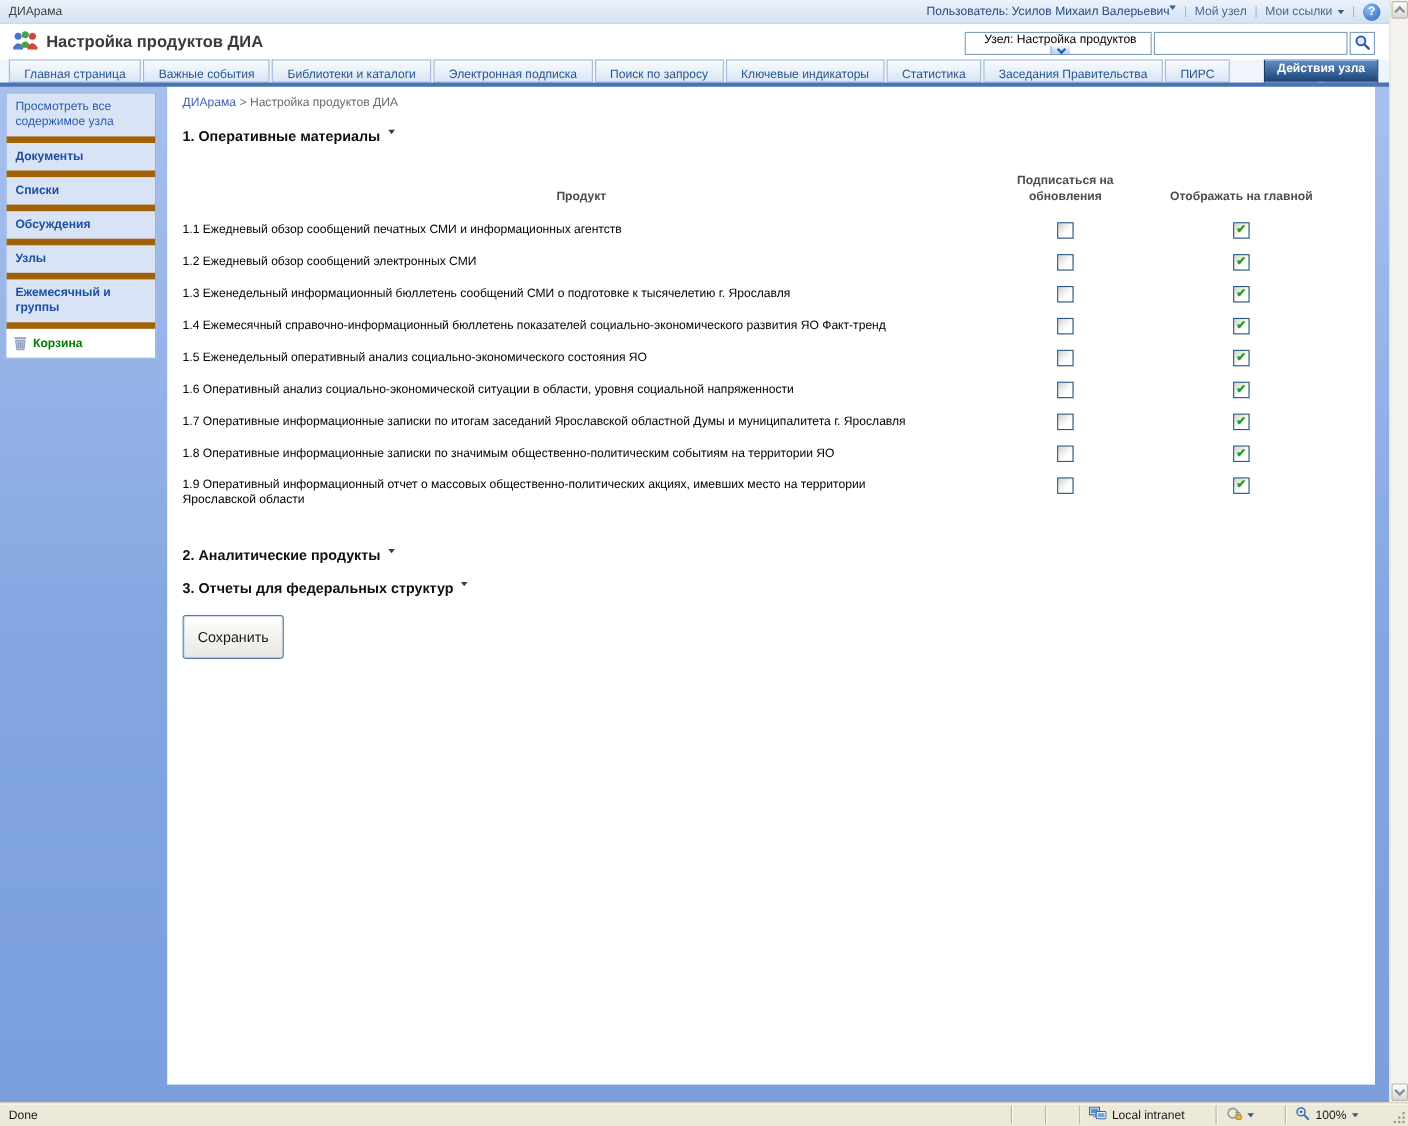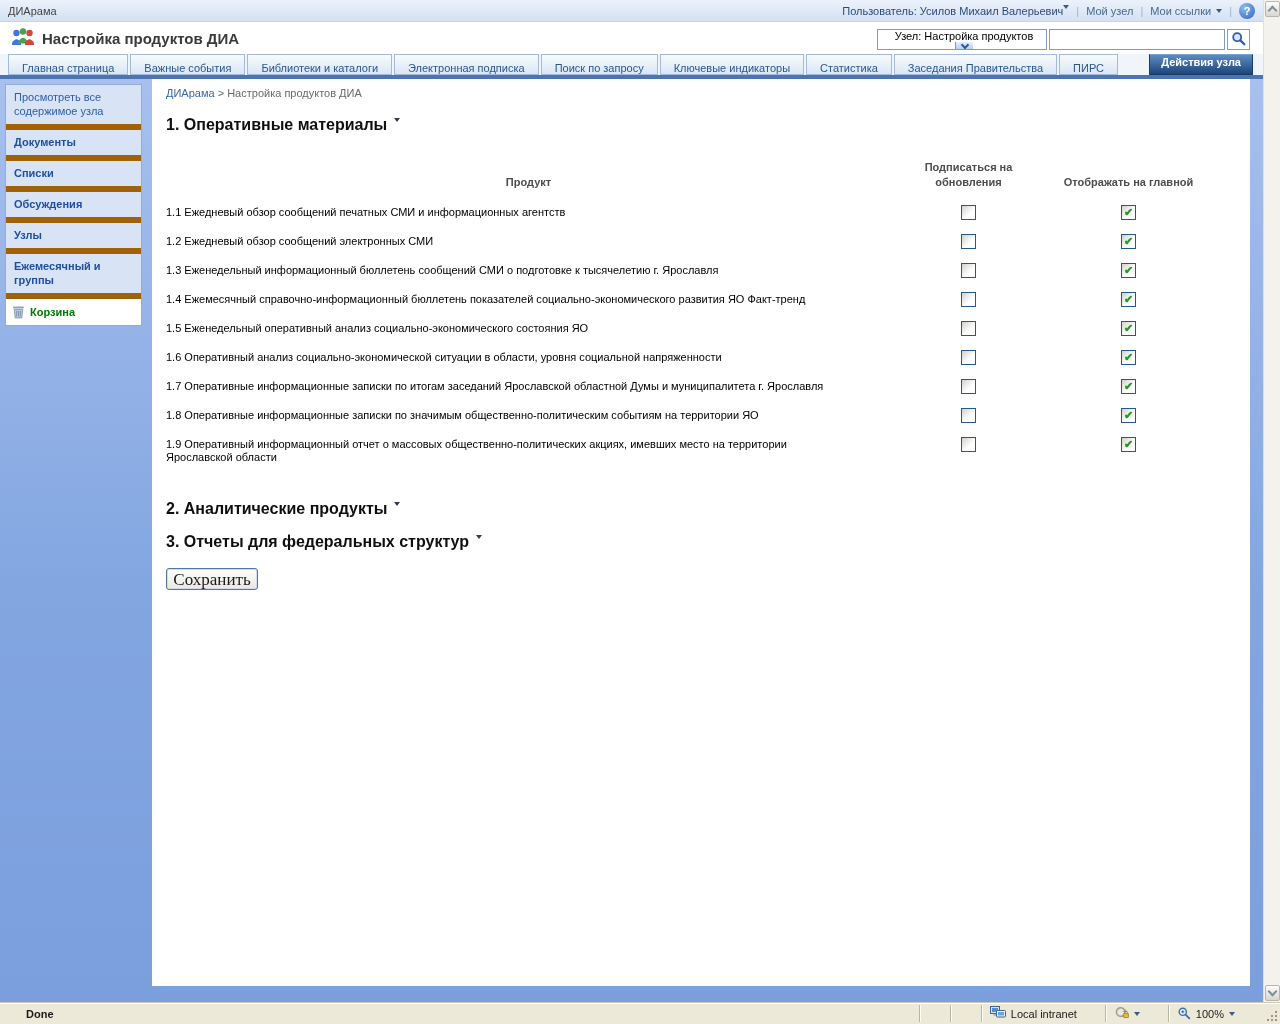--- a/index.html
+++ b/index.html
@@ -60,61 +60,61 @@
   .ql-viewall{font-weight:normal;color:#2d5bab;}
   .ql-recycle{background:#fff;display:flex;align-items:center;gap:5px;padding:6px 6px;
     font-weight:bold;cursor:pointer;}
   .bin-icon{display:inline-flex;}
 
   .content{flex:1;margin-right:13px;background:#fff;height:907px;box-sizing:border-box;
     padding:8px 0 0 14px;overflow:hidden;}
   .breadcrumb{color:#6a6a6a;}
   .breadcrumb a{color:#3a64ae;text-decoration:none;cursor:pointer;}
   .bc-current{color:#6a6a6a;}
-  .section-title{font-size:16px;font-weight:bold;color:#0f0f0f;margin-top:17px;
+  .section-title{font-size:13px;font-weight:bold;color:#0f0f0f;margin-top:17px;
     display:flex;align-items:flex-start;gap:7px;}
   .sec-caret{display:inline-block;width:0;height:0;border-left:3px solid transparent;
     border-right:3px solid transparent;border-top:4px solid #3a3a4a;margin-top:2px;}
 
   table.products{border-collapse:collapse;margin-top:12px;table-layout:fixed;}
   .products th{font-weight:bold;color:#4c4c4c;text-align:center;vertical-align:bottom;
     line-height:15px;padding:14px 0 8px;}
   .th-prod{width:725px;}
   .th-sub{width:155px;}
   .th-disp{width:165px;}
   .prod{padding:8px 40px 8px 0;line-height:13px;vertical-align:top;color:#000;box-sizing:border-box;}
   .cb-cell{text-align:center;vertical-align:top;padding-top:7px;}
   .cb{display:inline-block;width:13px;height:13px;border:1px solid #24598c;
     background:linear-gradient(135deg,#d0d0cb 0%,#ffffff 60%);font-size:11px;line-height:13px;
     text-align:center;font-weight:bold;color:#1e9e1e;cursor:pointer;box-sizing:content-box;}
 
   .sec2{margin-top:28px;}
   .sec3{margin-top:15px;}
-  .save-btn{margin-top:17px;width:92px;height:22px;border:1px solid #54779f;border-radius:3px;
+  .save-btn{margin-top:17px;width:92px;height:40px;border:1px solid #54779f;border-radius:3px;
     background:linear-gradient(#ffffff,#e9e7e0);box-shadow:inset 0 0 0 1px #cfdcf0;
-    font-family:Liberation Serif, serif;font-size:17px;color:#1a1a1a;cursor:pointer;}
+    font-family:Liberation Sans, sans-serif;font-size:13px;color:#1a1a1a;cursor:pointer;}
 
   
   .scrollbar{position:absolute;top:0;right:0;width:17px;height:1002px;background:#f3f2ed;
     border-left:1px solid #e2e0d6;box-sizing:border-box;}
   .sb-btn{position:absolute;left:1px;width:15px;height:16px;border:1px solid #b8b5aa;
     border-radius:2px;background:linear-gradient(#fdfdfb,#d9d6cd);display:flex;
     align-items:center;justify-content:center;cursor:pointer;box-sizing:border-box;}
   .sb-up{top:1px;}
   .sb-down{bottom:1px;}
   .chev-u{width:5px;height:5px;border-left:2px solid #7d8da2;border-top:2px solid #7d8da2;
     transform:rotate(45deg);margin-top:3px;}
   .chev-d{width:5px;height:5px;border-left:2px solid #7d8da2;border-top:2px solid #7d8da2;
     transform:rotate(225deg);margin-bottom:3px;}
 
   
   .statusbar{position:absolute;bottom:0;left:0;width:1280px;height:22px;background:#ece9d8;
     border-top:1px solid #cdcab8;box-shadow:inset 0 1px 0 #fffef6;box-sizing:border-box;
     display:flex;align-items:center;color:#1a1a1a;}
-  .status-text{padding-left:26px;font-weight:bold;}
+  .status-text{padding-left:8px;}
   .status-right{margin-left:auto;display:flex;align-items:center;height:100%;gap:20px;}
   .st-panel{border-left:1px solid #b9b5a4;box-shadow:inset 1px 0 0 #fffef5;height:17px;
     display:flex;align-items:center;padding:0 8px;gap:5px;}
   .st-empty{width:10px;padding:0;}
   .grip{width:17px;height:100%;position:relative;}
   .grip-dots{position:absolute;right:3px;bottom:3px;width:2px;height:2px;background:#9b9685;
     box-shadow:0 -4px 0 #9b9685,0 -8px 0 #9b9685,-4px 0 0 #9b9685,-4px -4px 0 #9b9685,-8px 0 0 #9b9685;}
 </style>
 </head>
 <body>

